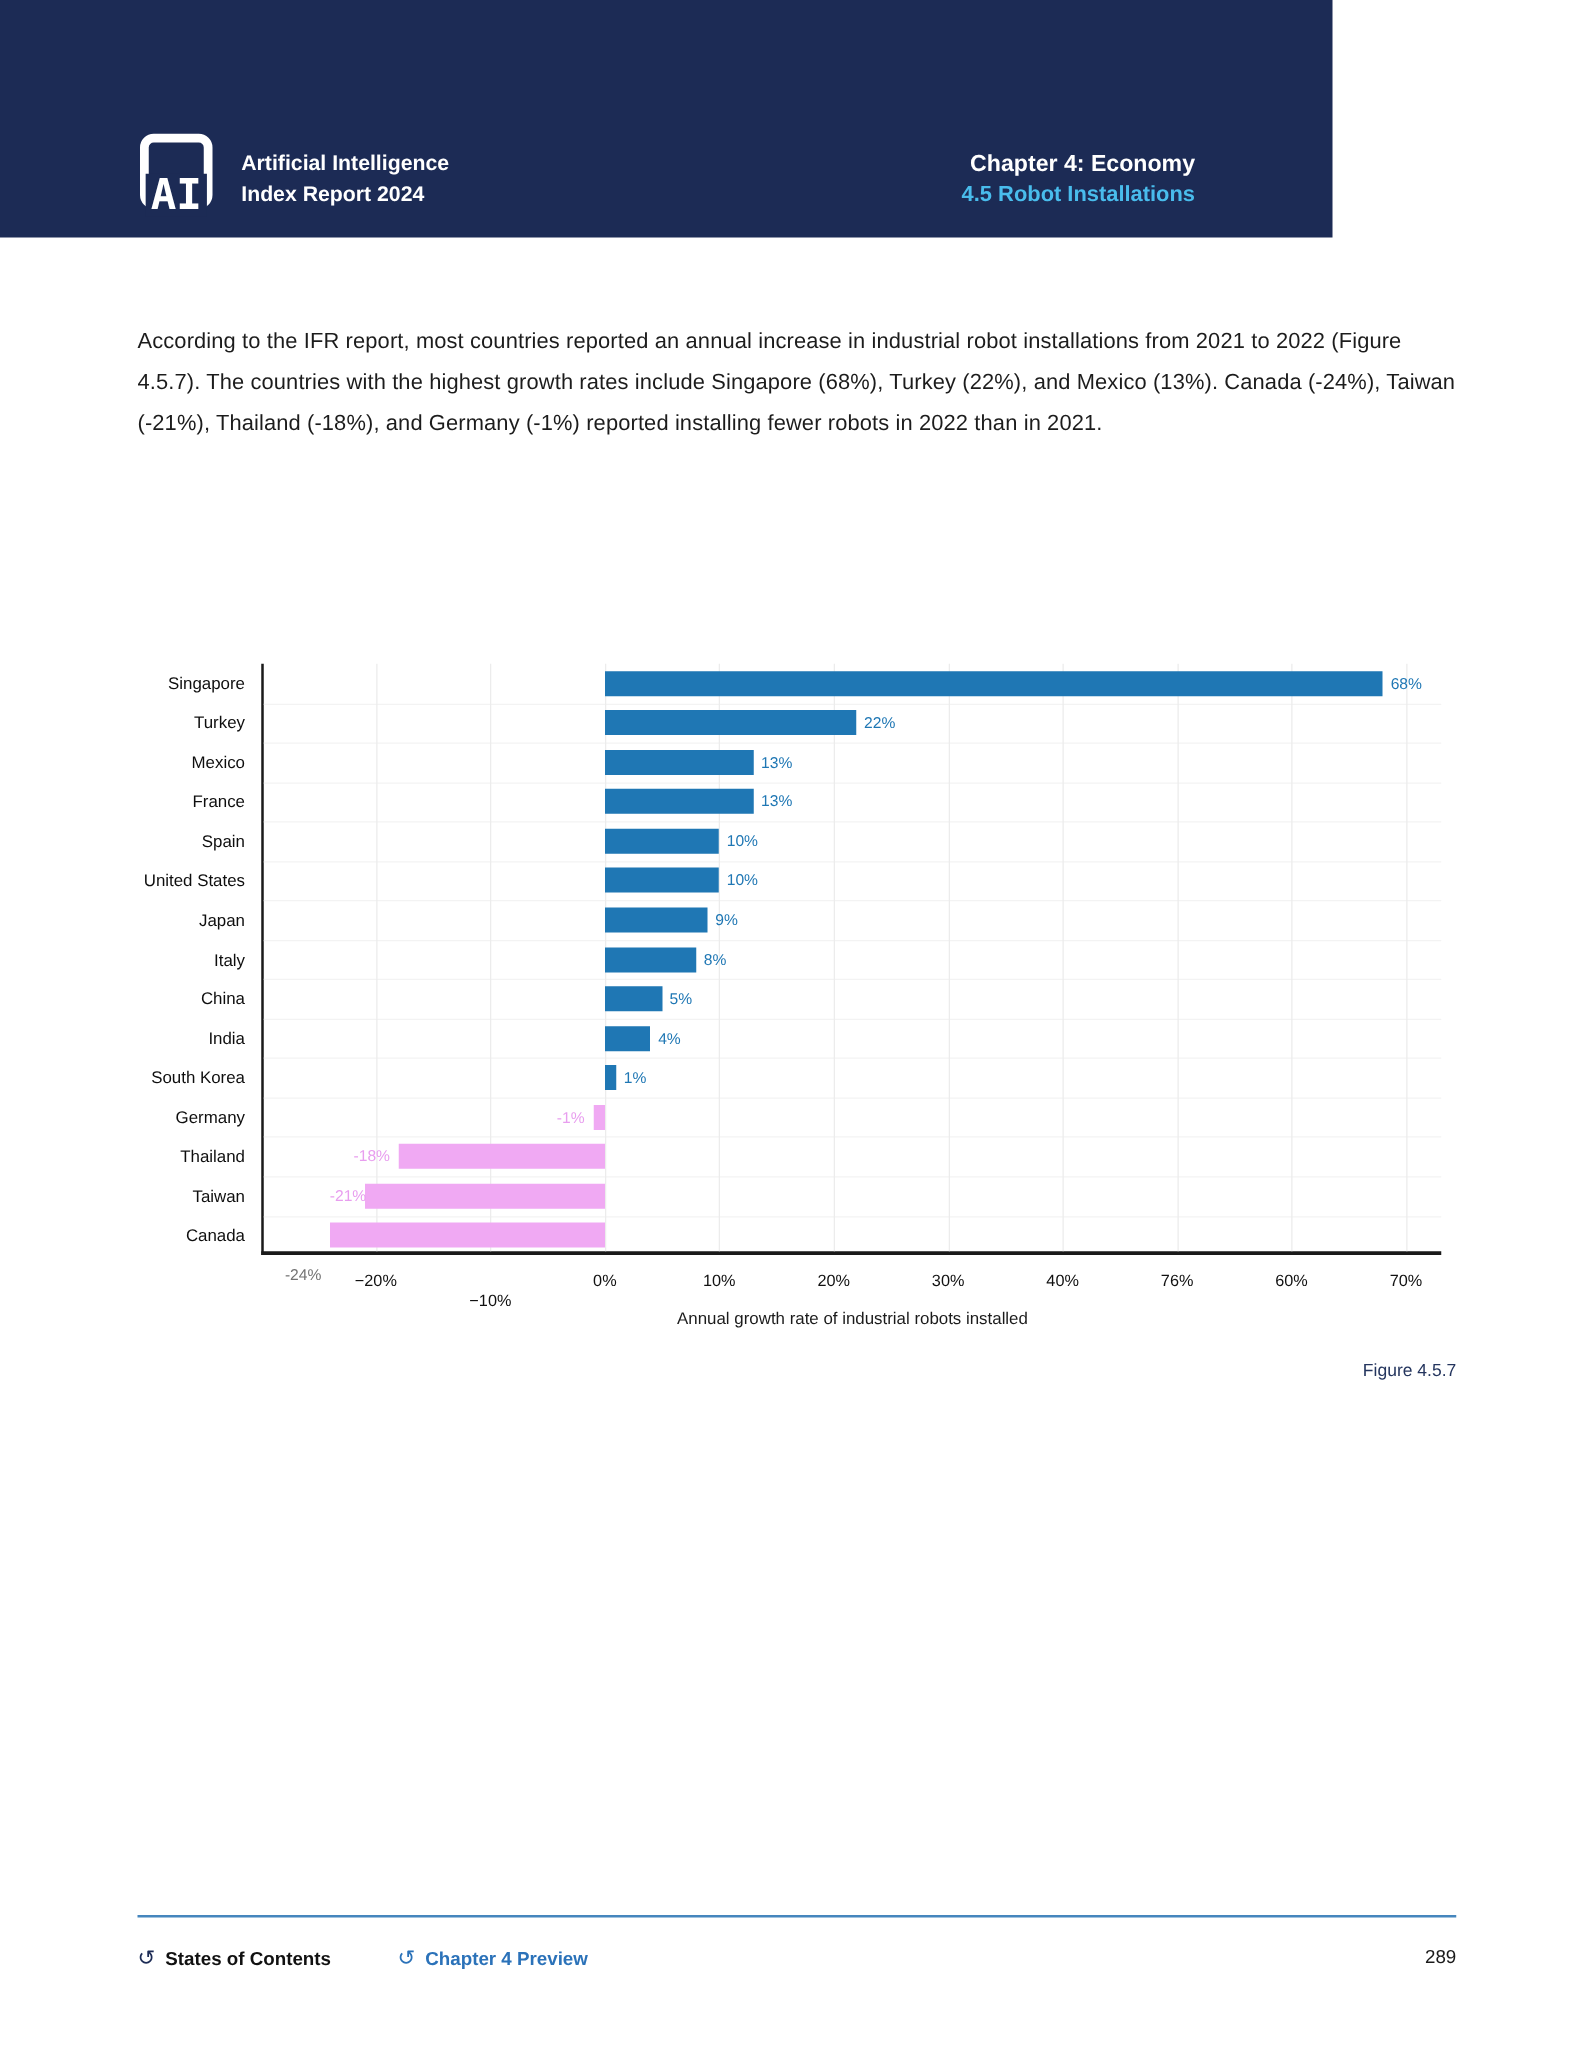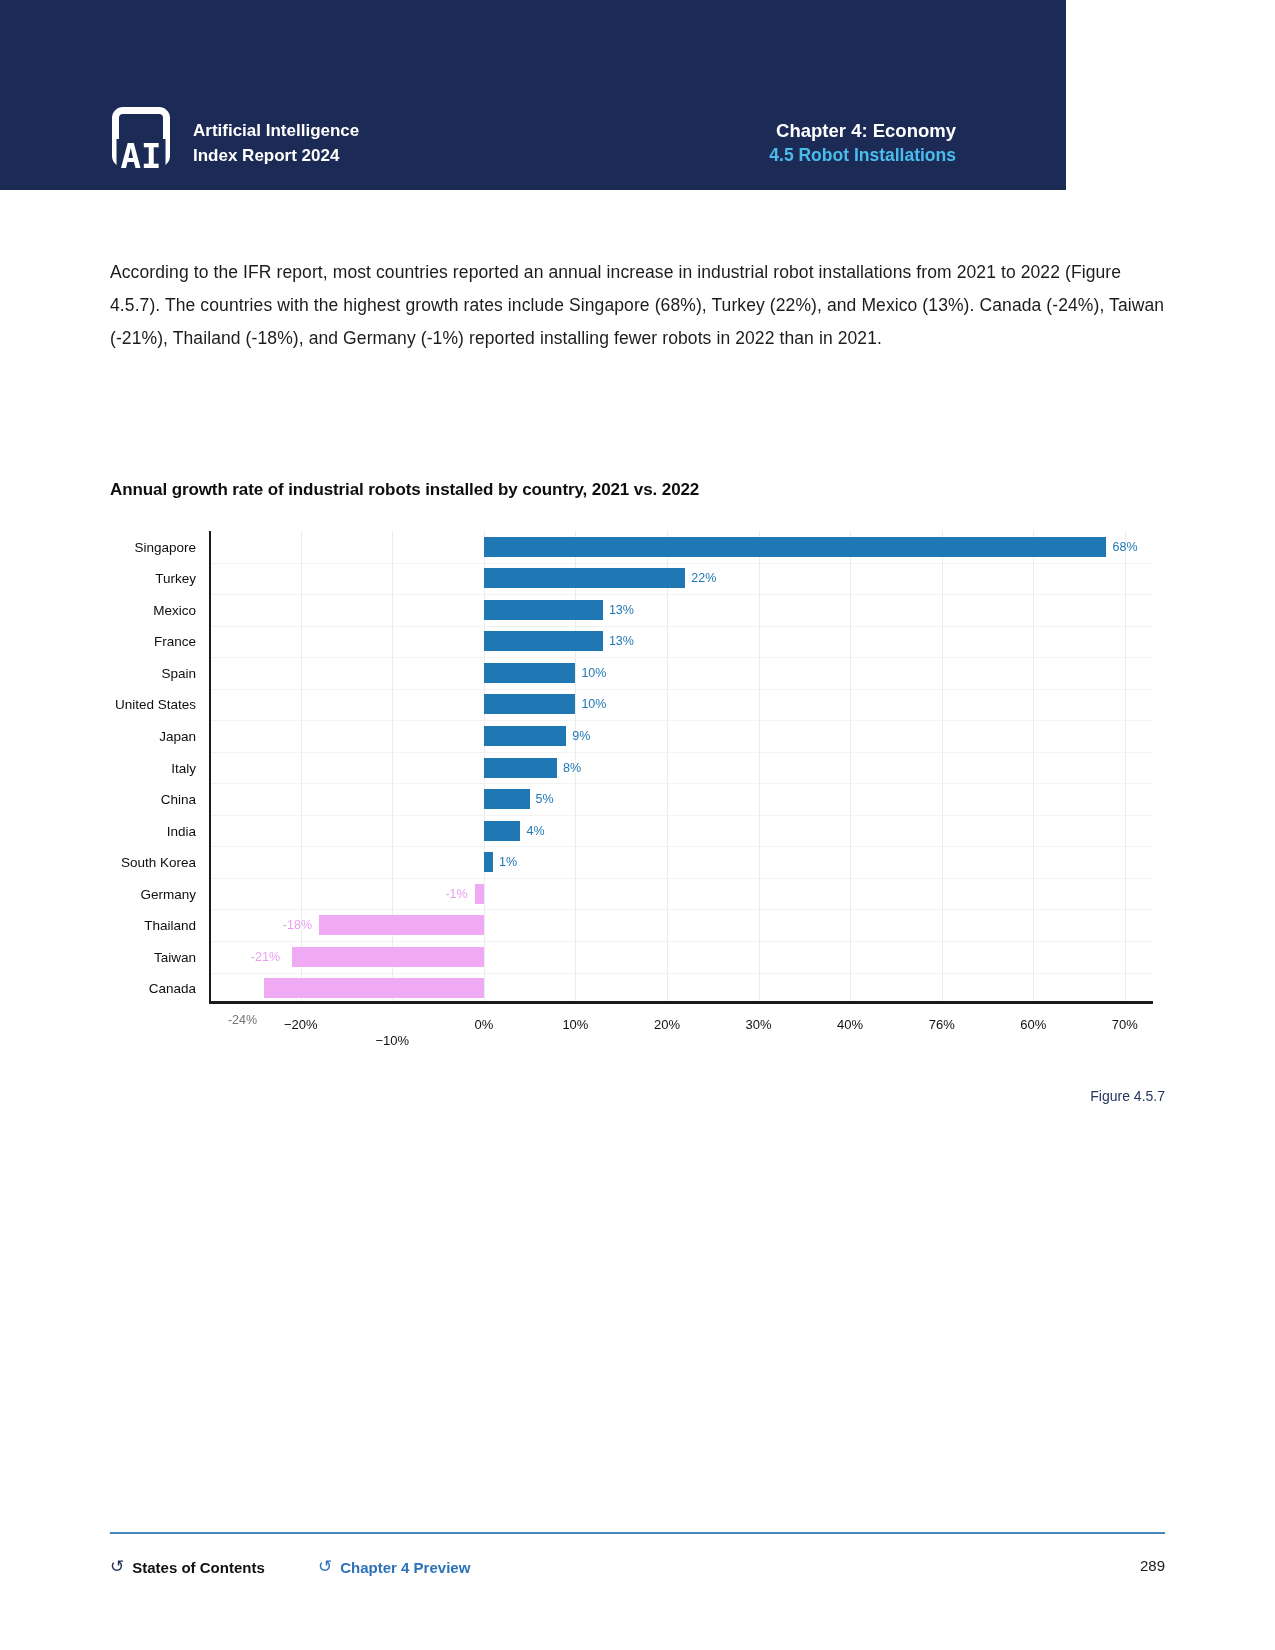--- a/index.html
+++ b/index.html
@@ -112,23 +112,23 @@
       <div>Index Report 2024</div>
     </div>
     <div class="chapter-block">
       <div class="chapter-title">Chapter 4: Economy</div>
       <div class="section-title">4.5 Robot Installations</div>
     </div>
   </div>
 
   <p class="body-paragraph">According to the IFR report, most countries reported an annual increase in industrial robot installations from 2021 to 2022 (Figure 4.5.7). The countries with the highest growth rates include Singapore (68%), Turkey (22%), and Mexico (13%). Canada (-24%), Taiwan (-21%), Thailand (-18%), and Germany (-1%) reported installing fewer robots in 2022 than in 2021.</p>
 
-  <h2 class="chart-title">Annual growth rate of industrial robots installed by country, 2021 vs. 2022</h2>
 
   <div id="plot">
+    <div class="x-axis-title">Annual growth rate of industrial robots installed</div>
   <div class="gridline-h" style="top: 31.5px;"></div>
       <div class="gridline-h" style="top: 63.1px;"></div>
       <div class="gridline-h" style="top: 94.6px;"></div>
       <div class="gridline-h" style="top: 126.1px;"></div>
       <div class="gridline-h" style="top: 157.7px;"></div>
       <div class="gridline-h" style="top: 189.2px;"></div>
       <div class="gridline-h" style="top: 220.7px;"></div>
       <div class="gridline-h" style="top: 252.3px;"></div>
       <div class="gridline-h" style="top: 283.8px;"></div>
       <div class="gridline-h" style="top: 315.3px;"></div>
@@ -190,21 +190,21 @@
       <div class="bar" style="left: 272.9px; width: 9.2px; top: 321.1px; background: rgb(31, 119, 180);"></div>
       <div class="val-label" style="top: 331.1px; left: 288px; color: rgb(31, 119, 180);">1%</div>
       <div class="cat-label" style="top: 362.6px;">Germany</div>
       <div class="bar" style="left: 263.7px; width: 9.2px; top: 352.6px; background: rgb(240, 169, 243);"></div>
       <div class="val-label neg" style="top: 362.6px; left: 256.7px; color: rgb(232, 158, 239);">-1%</div>
       <div class="cat-label" style="top: 394.2px;">Thailand</div>
       <div class="bar" style="left: 108px; width: 164.8px; top: 384.2px; background: rgb(240, 169, 243);"></div>
       <div class="val-label neg" style="top: 394.2px; left: 101px; color: rgb(232, 158, 239);">-18%</div>
       <div class="cat-label" style="top: 425.7px;">Taiwan</div>
       <div class="bar" style="left: 80.6px; width: 192.3px; top: 415.7px; background: rgb(240, 169, 243);"></div>
-      <div class="val-label neg" style="top: 425.7px; left: 69px; color: rgb(232, 158, 239);">-21%</div>
+      <div class="val-label neg" style="top: 425.7px; left: 82px; color: rgb(232, 158, 239);">-21%</div>
       <div class="cat-label" style="top: 457.2px;">Canada</div>
       <div class="bar" style="left: 53.1px; width: 219.7px; top: 447.2px; background: rgb(240, 169, 243);"></div>
       <div class="val-label neg" style="top: 457.2px; left: 46.1px; color: #737373; margin-top: 32px;">-24%</div>
     </div>
 
   <div class="figure-caption">Figure 4.5.7</div>
 
   <div class="footer-rule"></div>
   <a class="footer-item toc-link">
     <span class="back-glyph">↺</span>

